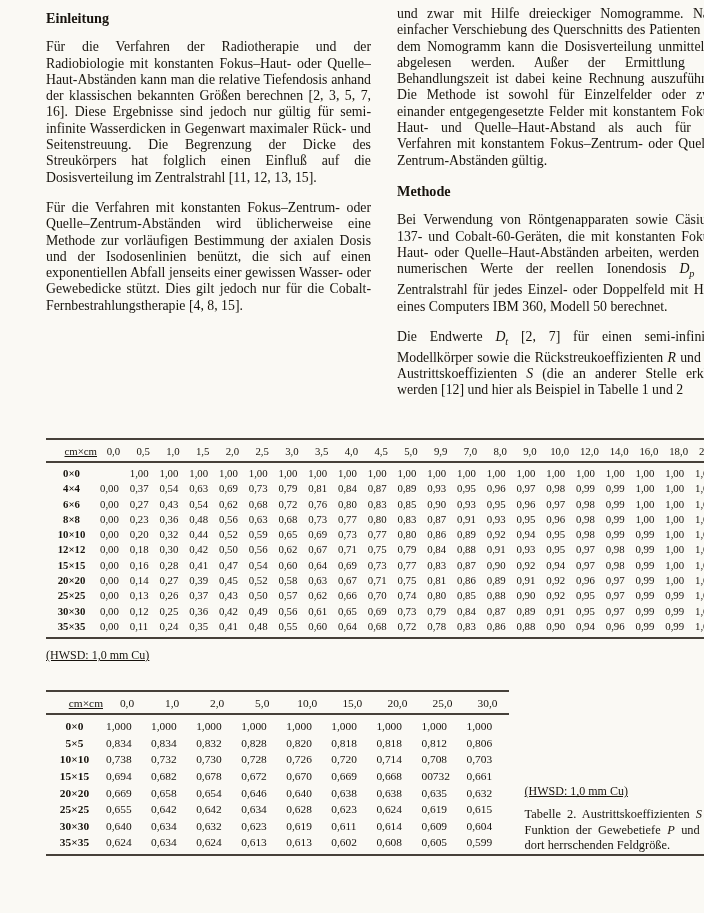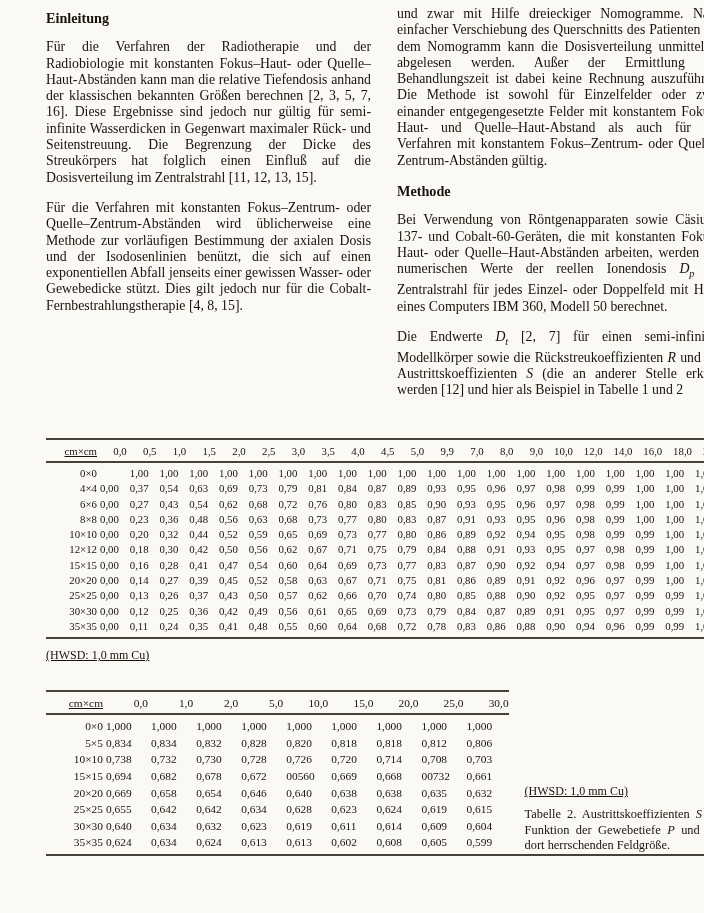--- a/index.html
+++ b/index.html
@@ -16,26 +16,26 @@
   .col{flex:1;font-size:13.8px;line-height:16.3px;text-align:justify;}
   .heading{font-size:14.2px;font-weight:bold;margin:4px 0 13px 0;text-align:left;}
   .col p{margin:0 0 14px 0;}
   .col p:last-child{margin-bottom:0;}
 
   
   table.dtable{border-collapse:collapse;table-layout:fixed;}
   #table1{width:100%;margin-top:12px;font-size:10.8px;}
   #table2{width:464px;font-size:11.4px;}
   .dtable thead th{
-    font-weight:normal;text-align:right;vertical-align:bottom;
+    font-weight:normal;text-align:center;vertical-align:bottom;
     padding:5px 0 4px 3px;
     border-top:2px solid #46413a;border-bottom:2px solid #46413a;
   }
   .dtable thead th:first-child{text-align:right;padding-left:1px;text-decoration:underline;}
-  .dtable tbody th{font-weight:normal;text-align:right;padding:1px 0;}
+  .dtable tbody th{font-weight:bold;text-align:center;padding:1px 0;}
   .dtable tbody td{text-align:left;padding:1px 0 1px 3px;}
   #table1 tbody td,#table1 tbody th{line-height:13.3px;}
   #table2 tbody td,#table2 tbody th{line-height:14.6px;}
   #table1 tbody tr:first-child td,#table1 tbody tr:first-child th,
   #table2 tbody tr:first-child td,#table2 tbody tr:first-child th{padding-top:4px;}
   #table1 tbody tr:last-child td,#table1 tbody tr:last-child th{
     padding-bottom:4px;border-bottom:2px solid #46413a;}
   #table2 tbody tr:last-child td,#table2 tbody tr:last-child th{padding-bottom:4px;}
 
   .hwsd{font-size:12px;margin-top:9px;text-decoration:underline;}
@@ -418,21 +418,21 @@
             <td>0,714</td>
             <td>0,708</td>
             <td>0,703</td>
           </tr>
           <tr>
             <th>15×15</th>
             <td>0,694</td>
             <td>0,682</td>
             <td>0,678</td>
             <td>0,672</td>
-            <td>00560</td>
+            <td>0,670</td>
             <td>0,669</td>
             <td>0,668</td>
             <td>00732</td>
             <td>0,661</td>
           </tr>
           <tr>
             <th>20×20</th>
             <td>0,669</td>
             <td>0,658</td>
             <td>0,654</td>

